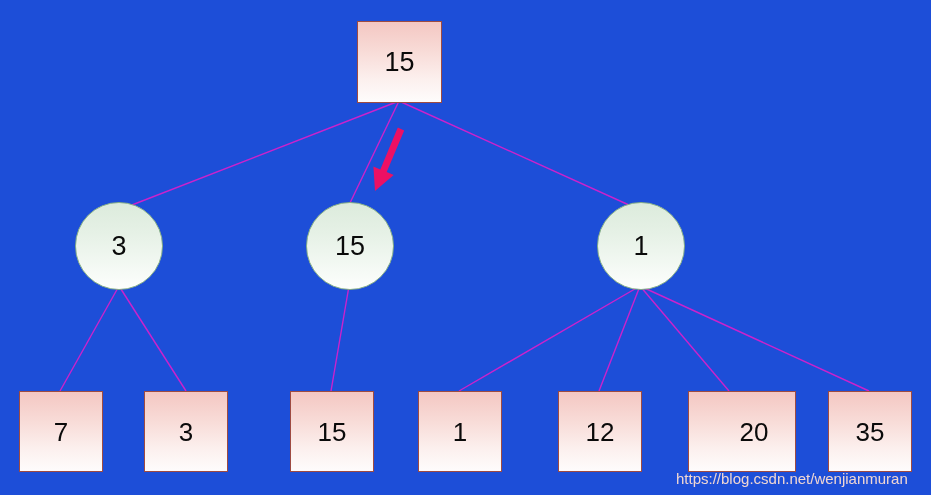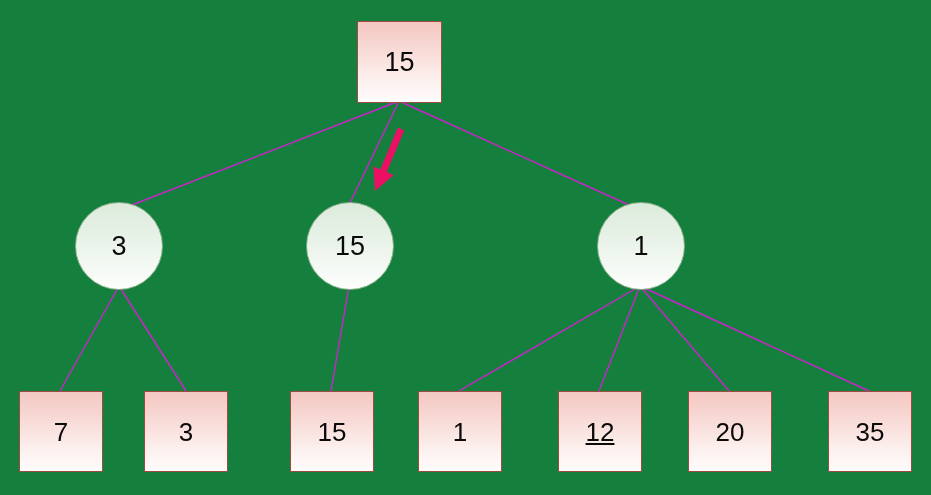--- a/index.html
+++ b/index.html
@@ -8,21 +8,21 @@
     padding: 0;
     background: #ffffff;
   }
   body {
     font-family: "Liberation Sans", sans-serif;
   }
   #canvas {
     position: relative;
     width: 931px;
     height: 495px;
-    background: #15803d;
+    background: #1d4ed8;
     overflow: hidden;
   }
   #edge-layer {
     position: absolute;
     left: 0;
     top: 0;
     width: 931px;
     height: 495px;
   }
   .node {
@@ -101,25 +101,26 @@
       </div>
       <div class="node rect leaf" style="left: 144px; top: 391px; width: 82px; height: 79px;">
         <span>3</span>
       </div>
       <div class="node rect leaf" style="left: 290px; top: 391px; width: 82px; height: 79px;">
         <span>15</span>
       </div>
       <div class="node rect leaf" style="left: 418px; top: 391px; width: 82px; height: 79px;">
         <span>1</span>
       </div>
-      <div class="node rect leaf" style="left: 558px; top: 391px; width: 82px; height: 79px; text-decoration: underline;">
+      <div class="node rect leaf" style="left: 558px; top: 391px; width: 82px; height: 79px;">
         <span>12</span>
       </div>
-      <div class="node rect leaf" style="left: 688px; top: 391px; width: 82px; height: 79px;">
+      <div class="node rect leaf" style="left: 688px; top: 391px; width: 82px; height: 79px; padding-left: 24px;">
         <span>20</span>
       </div>
       <div class="node rect leaf" style="left: 828px; top: 391px; width: 82px; height: 79px;">
         <span>35</span>
       </div>
     </div>
 
+  <div class="watermark" style="left: 676px; top: 470px;">https://blog.csdn.net/wenjianmuran</div>
 
 </div>
 
 </body></html>

